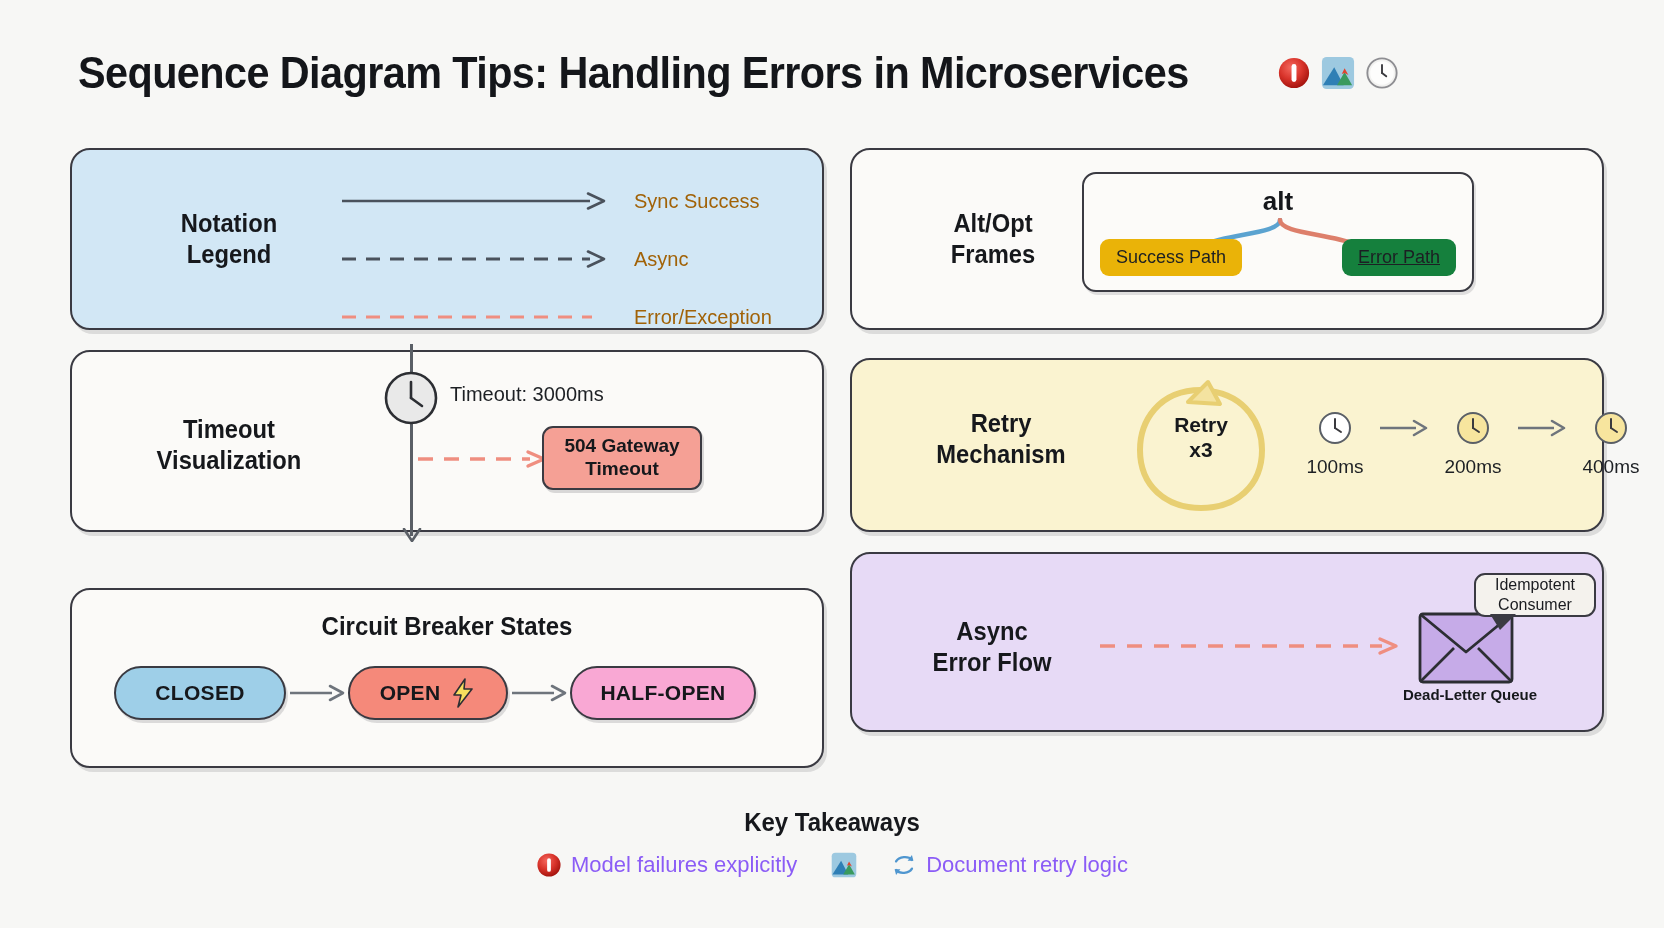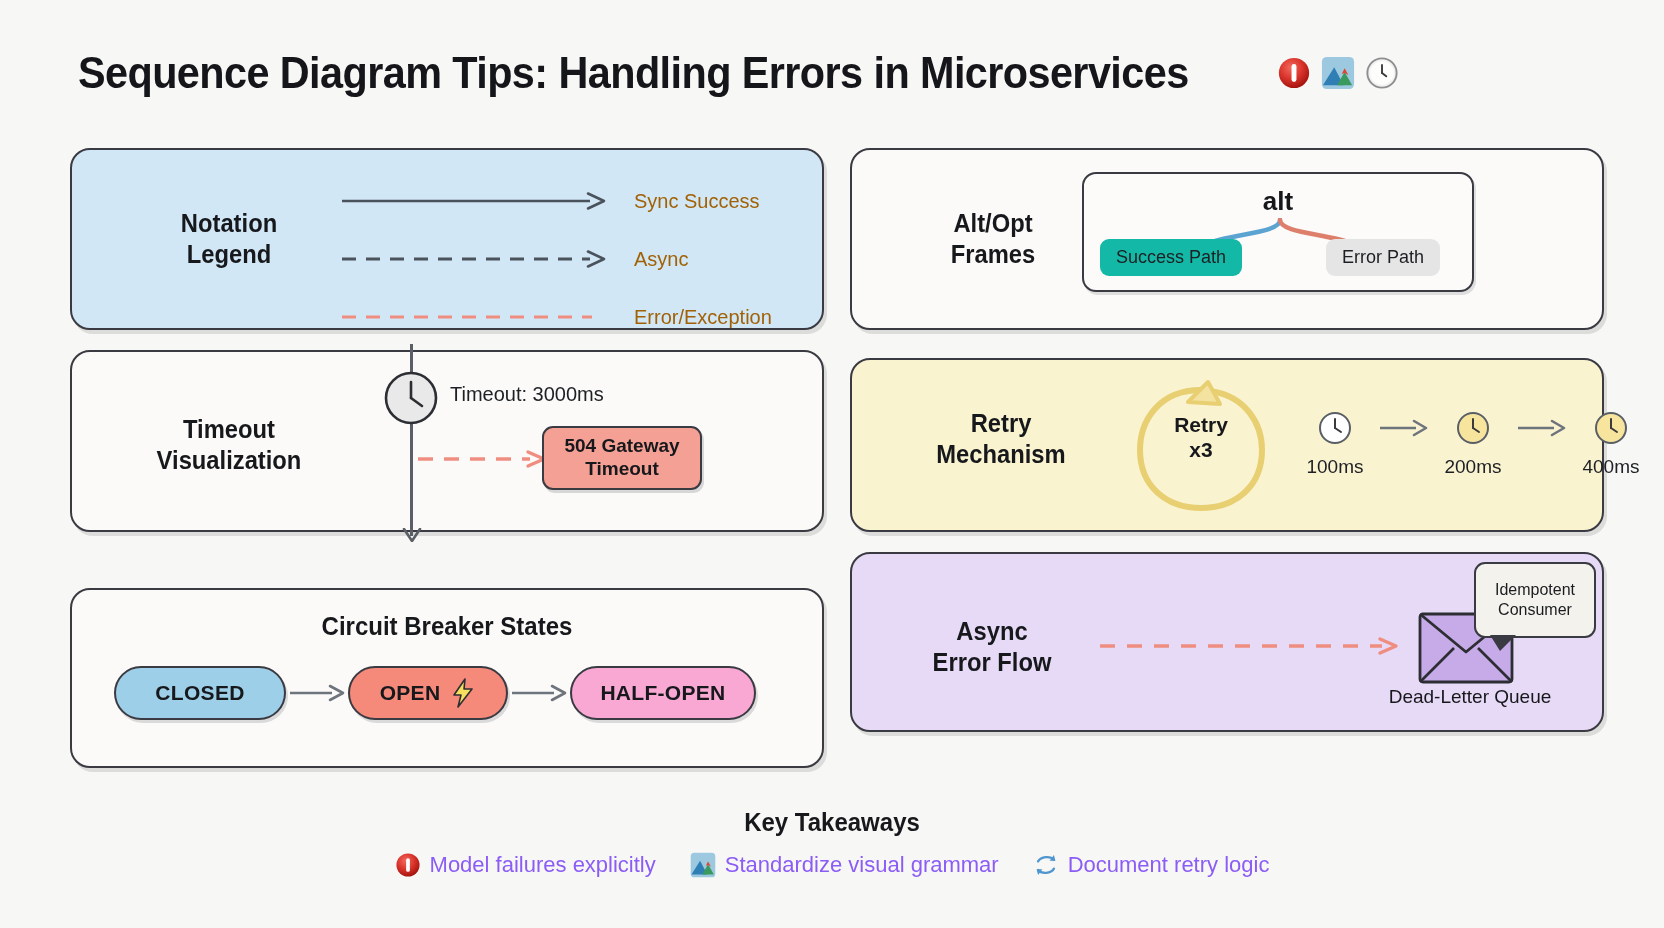--- a/index.html
+++ b/index.html
@@ -58,22 +58,22 @@
   }
   .alt-kw {
     position: absolute; left: 0; right: 0; top: 12px; text-align: center;
     font-size: 26px; font-weight: 800; color: #15171b;
   }
   .path-chip {
     position: absolute; bottom: 14px;
     font-size: 18px; color: #1c1f23; padding: 8px 16px; border-radius: 9px;
     white-space: nowrap;
   }
-  .path-success { left: 16px; background: #14b8a6; }
-  .path-error { right: 32px; background: #e5e5e5; }
+  .path-success { left: 16px; background: #eab308; }
+  .path-error { right: 16px; background: #15803d; text-decoration: underline; }
 
   
   #p-timeout { left: 70px; top: 350px; width: 754px; height: 182px; }
   #p-timeout .panel-label { left: 32px; top: 62px; width: 250px; }
   .lifeline { position: absolute; left: 338px; top: -8px; width: 2.5px; height: 192px; background: #5a5f66; }
   .lifeline-cap { position: absolute; left: 330px; top: 176px; width: 20px; height: 14px; }
   .clock-big { position: absolute; left: 311px; top: 18px; width: 56px; height: 56px; }
   .timeout-label {
     position: absolute; left: 378px; top: 31px;
     font-size: 20px; color: #1d2024; white-space: nowrap;
@@ -119,33 +119,33 @@
   .cb-open { background: #f5897a; min-width: 160px; }
   .cb-half { background: #f9a8d4; min-width: 186px; }
   .cb-arrow { width: 62px; height: 24px; flex: none; }
 
   
   #p-async { left: 850px; top: 552px; width: 754px; height: 180px; background: #e7daf6; }
   #p-async .panel-label { left: 42px; top: 62px; width: 196px; }
   .async-dash { position: absolute; left: 246px; top: 82px; width: 306px; height: 20px; }
   .envelope { position: absolute; left: 566px; top: 58px; width: 96px; height: 72px; }
   .bubble {
-    position: absolute; left: 622px; top: 8px; width: 122px;
+    position: absolute; left: 622px; top: 19px; width: 122px;
     background: #f4f2ed; border: 2.5px solid #3a3a42; border-radius: 11px;
-    padding: 16px 6px; text-align: center; font-size: 16px; color: #1a1c20; line-height: 1.25;
+    padding: 0 6px; text-align: center; font-size: 16px; color: #1a1c20; line-height: 1.25;
   }
   .bubble:after {
     content: ""; position: absolute; left: 14px; bottom: -15px;
     width: 0; height: 0;
     border-left: 10px solid transparent; border-right: 16px solid transparent;
     border-top: 16px solid #3a3a42;
   }
   .dlq-label {
     position: absolute; left: 498px; top: 132px; width: 240px; text-align: center;
-    font-size: 19px; font-weight: 400; color: #16181c;
+    font-size: 15px; font-weight: 700; color: #16181c;
   }
 
   
   .footer-title {
     position: absolute; left: 0; right: 0; top: 808px; text-align: center;
     font-size: 25px; font-weight: 800; color: #16181c; transform: scaleX(0.96);
   }
   .footer-items {
     position: absolute; left: 0; right: 0; top: 852px;
     display: flex; justify-content: center; align-items: center; gap: 34px;
@@ -381,21 +381,20 @@
       <span class="f-text">Model failures explicitly</span>
     </div>
 
     <div class="f-item">
       <svg class="f-em" viewBox="0 0 36 36">
         <rect x="1" y="1" width="34" height="34" rx="5" fill="#9dc9e0"></rect>
         <path d="M2 31 L14 12 L24 31 Z" fill="#2f7fb5"></path>
         <path d="M17 31 L25 17 L33 31 Z" fill="#3a9a5e"></path>
         <path d="M22 19 L25 13 L29 20 L25 18 Z" fill="#e0452f"></path>
       </svg>
-      <span class="f-text">Standardize visual grammar</span>
     </div>
 
     <div class="f-item">
       <svg class="f-em" viewBox="0 0 36 36">
         <path d="M7 13 C11 6, 24 5, 29 11" fill="none" stroke="#4f96cf" stroke-width="3.2" stroke-linecap="round"></path>
         <path d="M29 4 L31 12 L23 12 Z" fill="#4f96cf"></path>
         <path d="M29 23 C25 30, 12 31, 7 25" fill="none" stroke="#4f96cf" stroke-width="3.2" stroke-linecap="round"></path>
         <path d="M7 32 L5 24 L13 24 Z" fill="#4f96cf"></path>
       </svg>
       <span class="f-text">Document retry logic</span>

